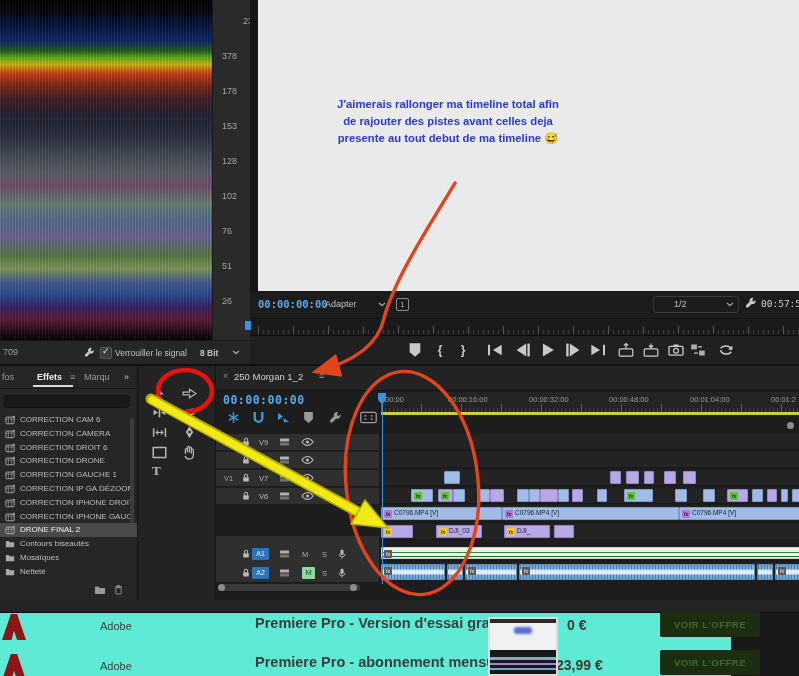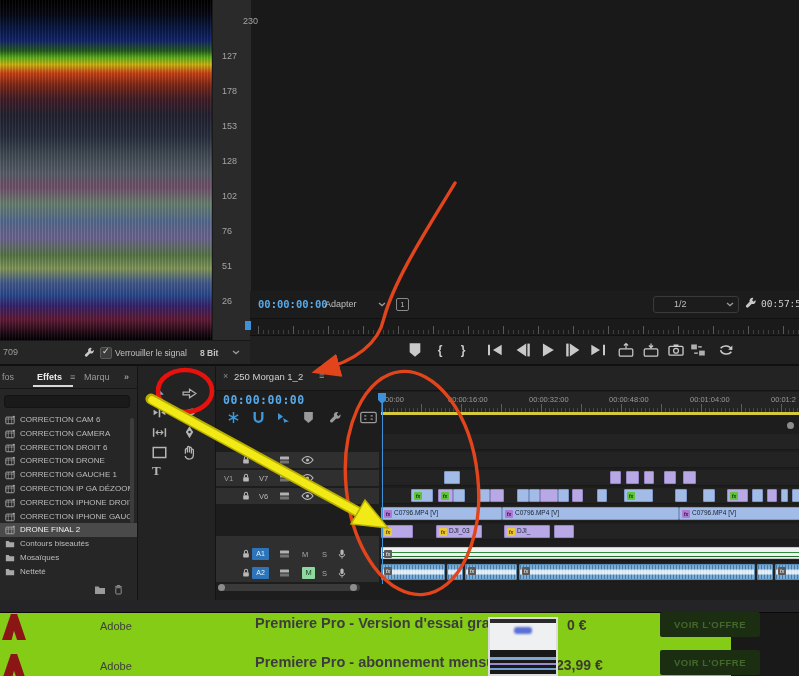--- a/index.html
+++ b/index.html
@@ -93,21 +93,21 @@
   .fxb.yellow{background:#ecc832;color:#4a3a06;}
   .fxb.purple{background:#b179d6;color:#2e1140;}
   .fxb.gray{background:#5a5a5a;color:#d6d6d6;}
   #playhead-line{position:absolute;left:165.5px;top:28px;width:1.5px;height:190px;background:#3e90d8;z-index:5;}
   #playhead-head{position:absolute;left:162px;top:27px;width:8px;height:7px;background:#3e90d8;z-index:6;}
   #playhead-head:after{content:"";position:absolute;left:0;top:7px;border-left:4px solid transparent;
      border-right:4px solid transparent;border-top:4px solid #3e90d8;}
   .scrolldot{position:absolute;width:7px;height:7px;border-radius:50%;background:#8d8d8d;}
   #tl-hscroll{position:absolute;left:4px;top:218px;width:140px;height:7px;background:#3a3a3a;border-radius:4px;}
   
-  #page{left:0;top:600px;width:731px;height:76px;background:#84cc16;}
+  #page{left:0;top:600px;width:731px;height:76px;background:#5eead4;}
   #page-band{position:absolute;left:0;top:0;width:799px;height:12px;background:#242426;border-bottom:1px solid #090909;}
   .p-brand{position:absolute;font-size:11px;color:#3f3f3f;}
   .p-title{position:absolute;font-size:14.5px;font-weight:bold;color:#3d3d3d;white-space:nowrap;}
   .p-price{position:absolute;font-size:14px;font-weight:bold;color:#3f3b2e;}
   .p-btn{position:absolute;width:100px;height:25px;background:#1c2e12;border-radius:2px;
      color:#44672c;font-size:9.5px;font-weight:bold;text-align:center;line-height:25px;letter-spacing:0.5px;}
   #adobe-logo1,#adobe-logo2{position:absolute;width:24px;height:26px;background:#8c1616;
      clip-path:polygon(0 100%,37% 0,63% 0,100% 100%,63% 100%,50% 64%,40% 100%);}
   #thumb{position:absolute;left:488px;top:17px;width:70px;height:59px;background:#111;
      border:2px solid #dcdcdc;box-sizing:border-box;}
@@ -125,21 +125,21 @@
 </style>
 </head>
 <body>
 
 <div id="app">
 
   <div class="abs" id="scope" style="left:0;top:0;width:250px;height:363px;">
     <div class="abs" id="wave"></div>
     <div class="abs" id="scale">
         <div class="scale-num" style="top: 16px; margin-left: 21px;">230</div>
-        <div class="scale-num" style="top: 51px;">127</div>
+        <div class="scale-num" style="top: 51px;">378</div>
         <div class="scale-num" style="top: 86px;">178</div>
         <div class="scale-num" style="top: 121px;">153</div>
         <div class="scale-num" style="top: 156px;">128</div>
         <div class="scale-num" style="top: 191px;">102</div>
         <div class="scale-num" style="top: 226px;">76</div>
         <div class="scale-num" style="top: 261px;">51</div>
         <div class="scale-num" style="top: 296px;">26</div>
       </div>
     <div class="abs" id="scope-footer">
       <span class="abs" style="left:3px;top:6px;font-size:9px;color:#9a9a9a;">709</span>
@@ -152,20 +152,23 @@
       <span class="abs" style="left:115px;top:7px;font-size:8.5px;color:#c2c2c2;">Verrouiller le signal</span>
       <span class="abs" style="left:200px;top:7px;font-size:8.5px;color:#c2c2c2;font-weight:bold;">8 Bit</span>
       <span class="abs ic chev" style="left:232px;top:9px;">
           <svg viewBox="0 0 8 5">
             <path d="M1 1l3 2.6L7 1" fill="none" stroke="currentColor" stroke-width="1.3"></path>
           </svg>
         </span>
     </div>
   </div>
 
+  <div class="abs" id="monitor">
+    <div class="abs" id="annotation-text" style="left:72px;top:96px;">J'aimerais rallonger ma timeline total afin de rajouter des pistes avant celles deja presente au tout debut de ma timeline 😅</div>
+  </div>
   <div class="abs" id="monitor-bar">
     <span class="abs" style="left:8px;top:7px;font-family:'DejaVu Sans Mono',monospace;font-size:10.5px;font-weight:bold;color:#58a9e8;">00:00:00:00</span>
     <span class="abs" style="left:75px;top:8px;font-size:9px;color:#bfbfbf;">Adapter</span>
     <span class="abs ic chev" style="left:128px;top:11px;">
         <svg viewBox="0 0 8 5">
           <path d="M1 1l3 2.6L7 1" fill="none" stroke="currentColor" stroke-width="1.3"></path>
         </svg>
       </span>
     <span class="abs" style="left:146px;top:7px;width:11px;height:11px;border:1px solid #8a8a8a;border-radius:2px;font-size:7px;color:#bfbfbf;text-align:center;line-height:11px;">1</span>
     <span class="abs" style="left:403px;top:5px;width:84px;height:15px;border:1px solid #3a3a3a;border-radius:3px;">
@@ -500,20 +503,41 @@
       <div class="tl-tool ic" style="left: 113px; width: 13px;">
         <svg viewBox="0 0 12 12">
           <path d="M8.4 1a3 3 0 0 0-3.8 3.8L1.2 8.2a1.5 1.5 0 0 0 2.1 2.1l3.4-3.4A3 3 0 0 0 10.5 3L8.7 4.8 7.2 3.3z" fill="currentColor"></path>
         </svg>
       </div>
       <div class="tl-tool ic" style="left: 144px; width: 17px;">
         <svg viewBox="0 0 16 11">
           <rect x="0.7" y="0.7" width="14.6" height="9.6" rx="1.5" fill="none" stroke="currentColor" stroke-width="1.2"></rect>
           <path d="M4 4h2M4 7h2M10 4h2M10 7h2" stroke="currentColor" stroke-width="1.2"></path>
         </svg>
+      </div>
+      <div class="thead" style="top: 68px; height: 16px;">
+        <div class="ic" style="left: 26px; width: 8px; height: 10px;">
+          <svg viewBox="0 0 10 12">
+            <rect x="1.5" y="5" width="7" height="5.5" rx="1" fill="currentColor"></rect>
+            <path d="M3 5V3.4a2 2 0 0 1 4 0V5" fill="none" stroke="currentColor" stroke-width="1.3"></path>
+          </svg>
+        </div>
+        <span class="tname">V9</span>
+        <div class="ic" style="left: 63px; width: 11px; height: 9px;">
+          <svg viewBox="0 0 12 10">
+            <rect x="1" y="1" width="10" height="3.4" rx="0.6" fill="currentColor" opacity="0.95"></rect>
+            <rect x="1" y="5.6" width="10" height="3.4" rx="0.6" fill="currentColor" opacity="0.5"></rect>
+          </svg>
+        </div>
+        <div class="ic" style="left: 85px; width: 13px; height: 9px;">
+          <svg viewBox="0 0 14 9">
+            <path d="M1 4.5C3 1.6 5 .8 7 .8s4 .8 6 3.7C11 7.4 9 8.2 7 8.2S3 7.4 1 4.5z" fill="none" stroke="currentColor" stroke-width="1.1"></path>
+            <circle cx="7" cy="4.5" r="1.7" fill="currentColor"></circle>
+          </svg>
+        </div>
       </div>
       <div class="lane" style="top: 68px; height: 16px;"></div>
       <div class="thead" style="top: 86px; height: 16px;">
         <div class="ic" style="left: 26px; width: 8px; height: 10px;">
           <svg viewBox="0 0 10 12">
             <rect x="1.5" y="5" width="7" height="5.5" rx="1" fill="currentColor"></rect>
             <path d="M3 5V3.4a2 2 0 0 1 4 0V5" fill="none" stroke="currentColor" stroke-width="1.3"></path>
           </svg>
         </div>
         <span class="tname">V8</span>

